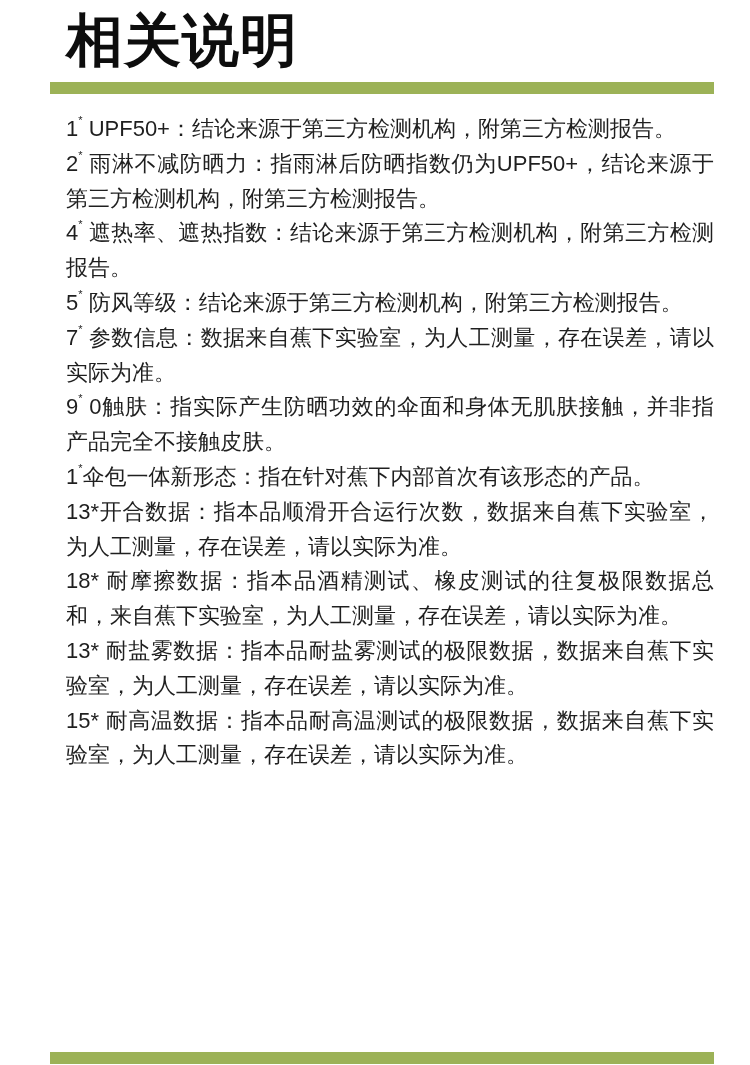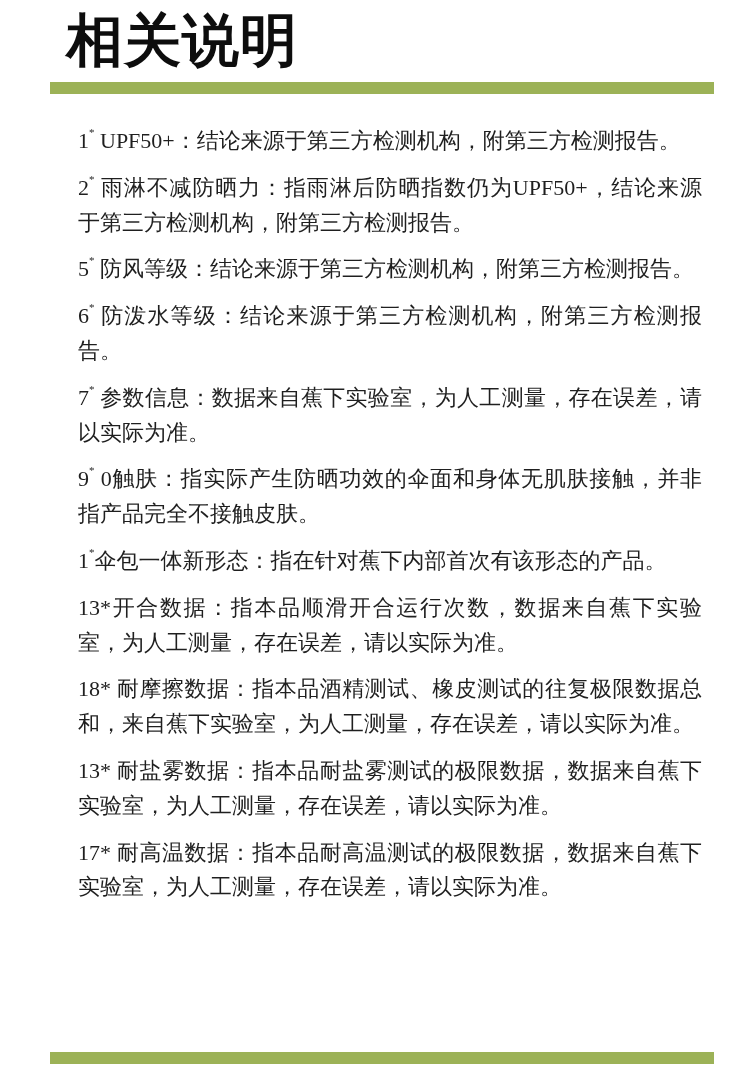--- a/index.html
+++ b/index.html
@@ -37,21 +37,21 @@
   .notes {
     position: absolute;
     left: 66px;
     top: 112px;
     width: 648px;
     font-size: 22px;
     line-height: 34.8px;
     color: #1f1f1f;
     text-align: justify;
   }
-  .note { margin: 12px; font-family: Liberation Serif, serif; }
+  .note { margin: 0; }
   .note .num {
     font-weight: 400;
   }
   .note .sup-mark {
     font-size: 11px;
     line-height: 1;
     vertical-align: top;
     position: relative;
     top: 3px;
   }
@@ -61,24 +61,24 @@
 </style>
 </head>
 <body>
 
 <div class="page">
   <h1 class="title">相关说明</h1>
   <div class="divider top"></div>
   <div class="notes" id="notes">
       <p class="note"><span class="num">1</span><sup class="sup-mark">*</sup> UPF50+：结论来源于第三方检测机构，附第三方检测报告。</p>
       <p class="note"><span class="num">2</span><sup class="sup-mark">*</sup> 雨淋不减防晒力：指雨淋后防晒指数仍为UPF50+，结论来源于第三方检测机构，附第三方检测报告。</p>
+      <p class="note"><span class="num">4</span><sup class="sup-mark">*</sup> 遮热率、遮热指数：结论来源于第三方检测机构，附第三方检测报告。</p>
       <p class="note"><span class="num">5</span><sup class="sup-mark">*</sup> 防风等级：结论来源于第三方检测机构，附第三方检测报告。</p>
-      <p class="note"><span class="num">6</span><sup class="sup-mark">*</sup> 防泼水等级：结论来源于第三方检测机构，附第三方检测报告。</p>
       <p class="note"><span class="num">7</span><sup class="sup-mark">*</sup> 参数信息：数据来自蕉下实验室，为人工测量，存在误差，请以实际为准。</p>
       <p class="note"><span class="num">9</span><sup class="sup-mark">*</sup> 0触肤：指实际产生防晒功效的伞面和身体无肌肤接触，并非指产品完全不接触皮肤。</p>
       <p class="note"><span class="num">1</span><sup class="sup-mark">*</sup>伞包一体新形态：指在针对蕉下内部首次有该形态的产品。</p>
       <p class="note"><span class="num">13</span><span class="mark">*</span>开合数据：指本品顺滑开合运行次数，数据来自蕉下实验室，为人工测量，存在误差，请以实际为准。</p>
       <p class="note"><span class="num">18</span><span class="mark">*</span> 耐摩擦数据：指本品酒精测试、橡皮测试的往复极限数据总和，来自蕉下实验室，为人工测量，存在误差，请以实际为准。</p>
       <p class="note"><span class="num">13</span><span class="mark">*</span> 耐盐雾数据：指本品耐盐雾测试的极限数据，数据来自蕉下实验室，为人工测量，存在误差，请以实际为准。</p>
-      <p class="note"><span class="num">17</span><span class="mark">*</span> 耐高温数据：指本品耐高温测试的极限数据，数据来自蕉下实验室，为人工测量，存在误差，请以实际为准。</p>
+      <p class="note"><span class="num">15</span><span class="mark">*</span> 耐高温数据：指本品耐高温测试的极限数据，数据来自蕉下实验室，为人工测量，存在误差，请以实际为准。</p>
     </div>
   <div class="divider bottom"></div>
 </div>
 
 </body></html>

